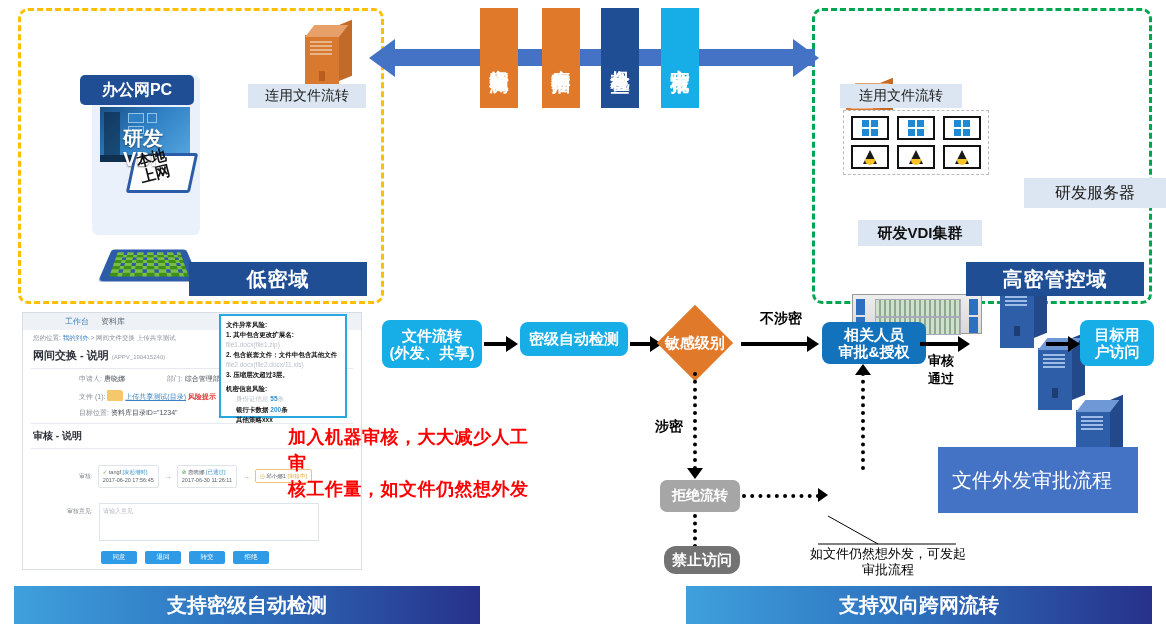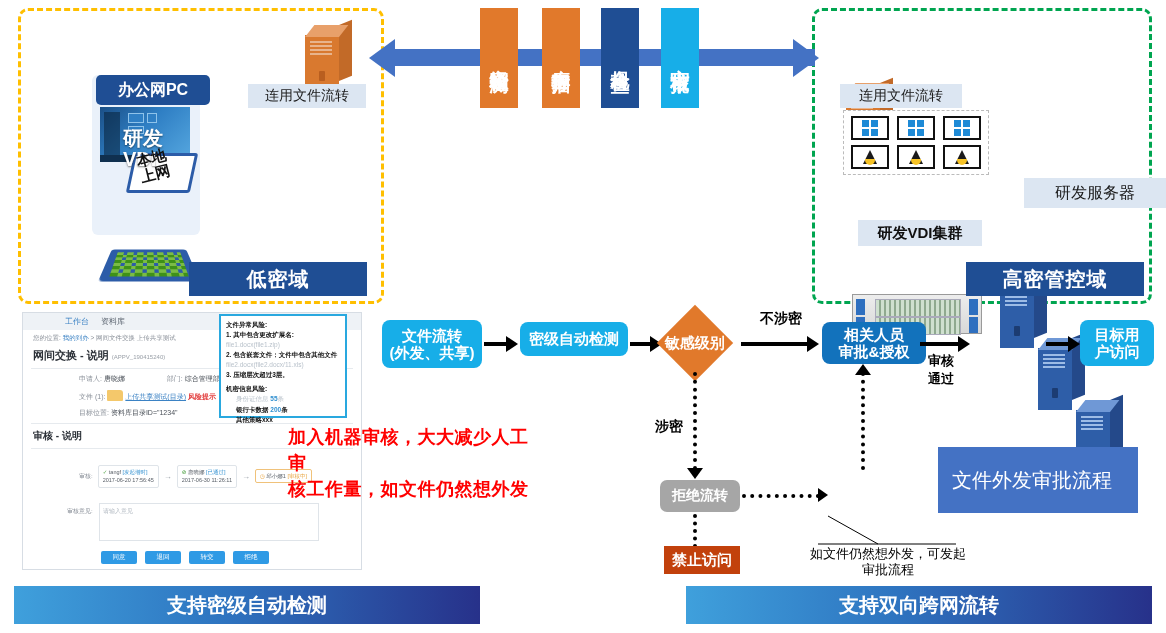--- a/index.html
+++ b/index.html
@@ -85,21 +85,21 @@
 
   
   .fbox{background:#17AEE8;color:#fff;font-weight:700;font-size:15px;border-radius:8px;
         display:flex;align-items:center;justify-content:center;text-align:center;line-height:1.15;}
   .fbox.dark{background:#1272BC;}
   .diamond{background:#E1792B;color:#fff;font-weight:700;font-size:15px;
            display:flex;align-items:center;justify-content:center;transform:rotate(45deg);}
   .diamond span{transform:rotate(-45deg);white-space:nowrap;}
   .gray{background:#A6A6A6;color:#fff;font-weight:700;font-size:14px;border-radius:7px;
         display:flex;align-items:center;justify-content:center;}
-  .black{background:#c2410c;color:#fff;font-weight:700;font-size:15px;border-radius:0;
+  .black{background:#737373;color:#fff;font-weight:700;font-size:15px;border-radius:12px;
         display:flex;align-items:center;justify-content:center;}
   .solidline{background:#000;height:4px;}
   .solidhead{width:0;height:0;border-top:8px solid transparent;border-bottom:8px solid transparent;border-left:12px solid #000;}
   .dotv{border-left:4px dotted #000;}
   .doth{border-top:4px dotted #000;}
   .flabel{font-size:14px;font-weight:700;color:#000;}
   .flabel2{font-size:13px;color:#000;line-height:1.2;text-align:center;}
 
   
   .redtext{color:#FF0000;font-weight:700;font-size:18px;line-height:1.45;letter-spacing:.5px;}
@@ -148,21 +148,21 @@
     <div class="abs tile" style="left:28px;top:19px;width:16px;height:8px;"></div>
     <div class="abs" style="left:4px;top:5px;width:16px;height:44px;background:rgba(8,32,56,.55);"></div>
     <div class="taskbar"></div>
   </div>
   <div class="abs lapscreen" style="left:38px;top:78px;width:64px;height:40px;"></div>
   <div class="abs lapbase" style="left:14px;top:112px;width:86px;height:42px;transform:perspective(90px) rotateX(42deg);">
     <div class="keys"></div>
   </div>
 </div>
 
-<div class="abs plate-sm" style="left:80px;top:75px;width:114px;height:30px;margin-left:16px;">
+<div class="abs plate-sm" style="left:80px;top:75px;width:114px;height:30px;">
   <span>办公网PC</span>
 </div>
 <div class="abs label-white" style="left:99px;top:128px;width:60px;text-align:left;white-space:pre-line;">研发
 VDI</div>
 <div class="abs handwrite" style="left:138px;top:148px;width:46px;white-space:pre-line;">本地
 上网</div>
 
 <div class="abs tower" style="left:305px;top:25px;width:50px;height:58px;">
   <div class="face"></div>
     <div class="side"></div>

